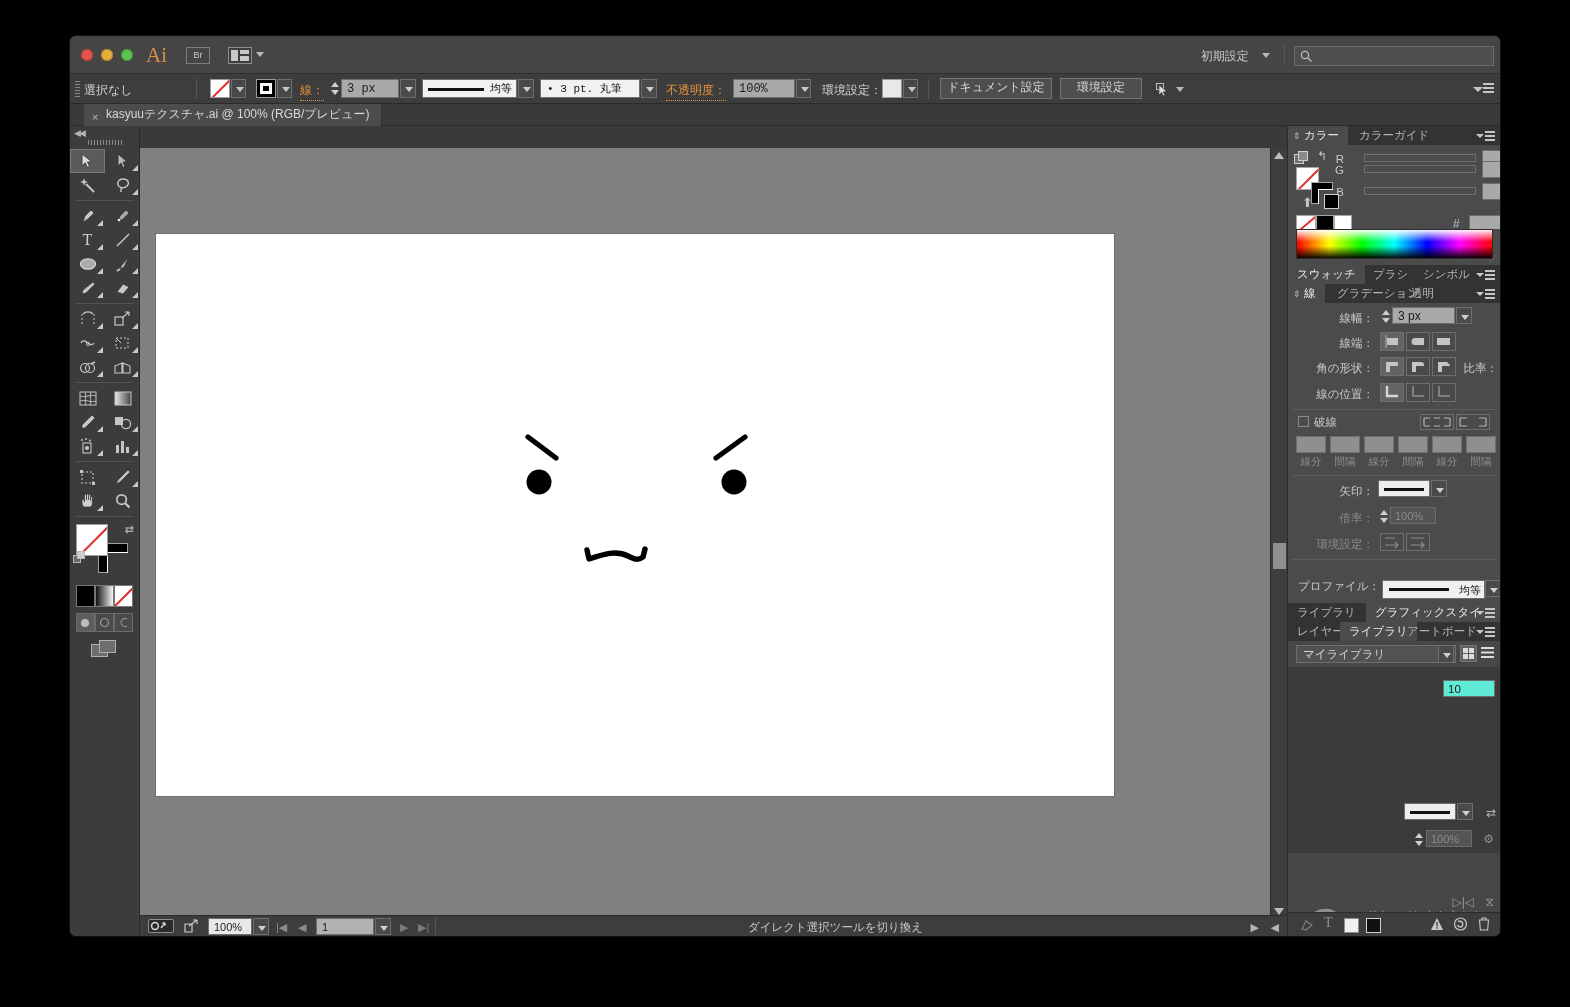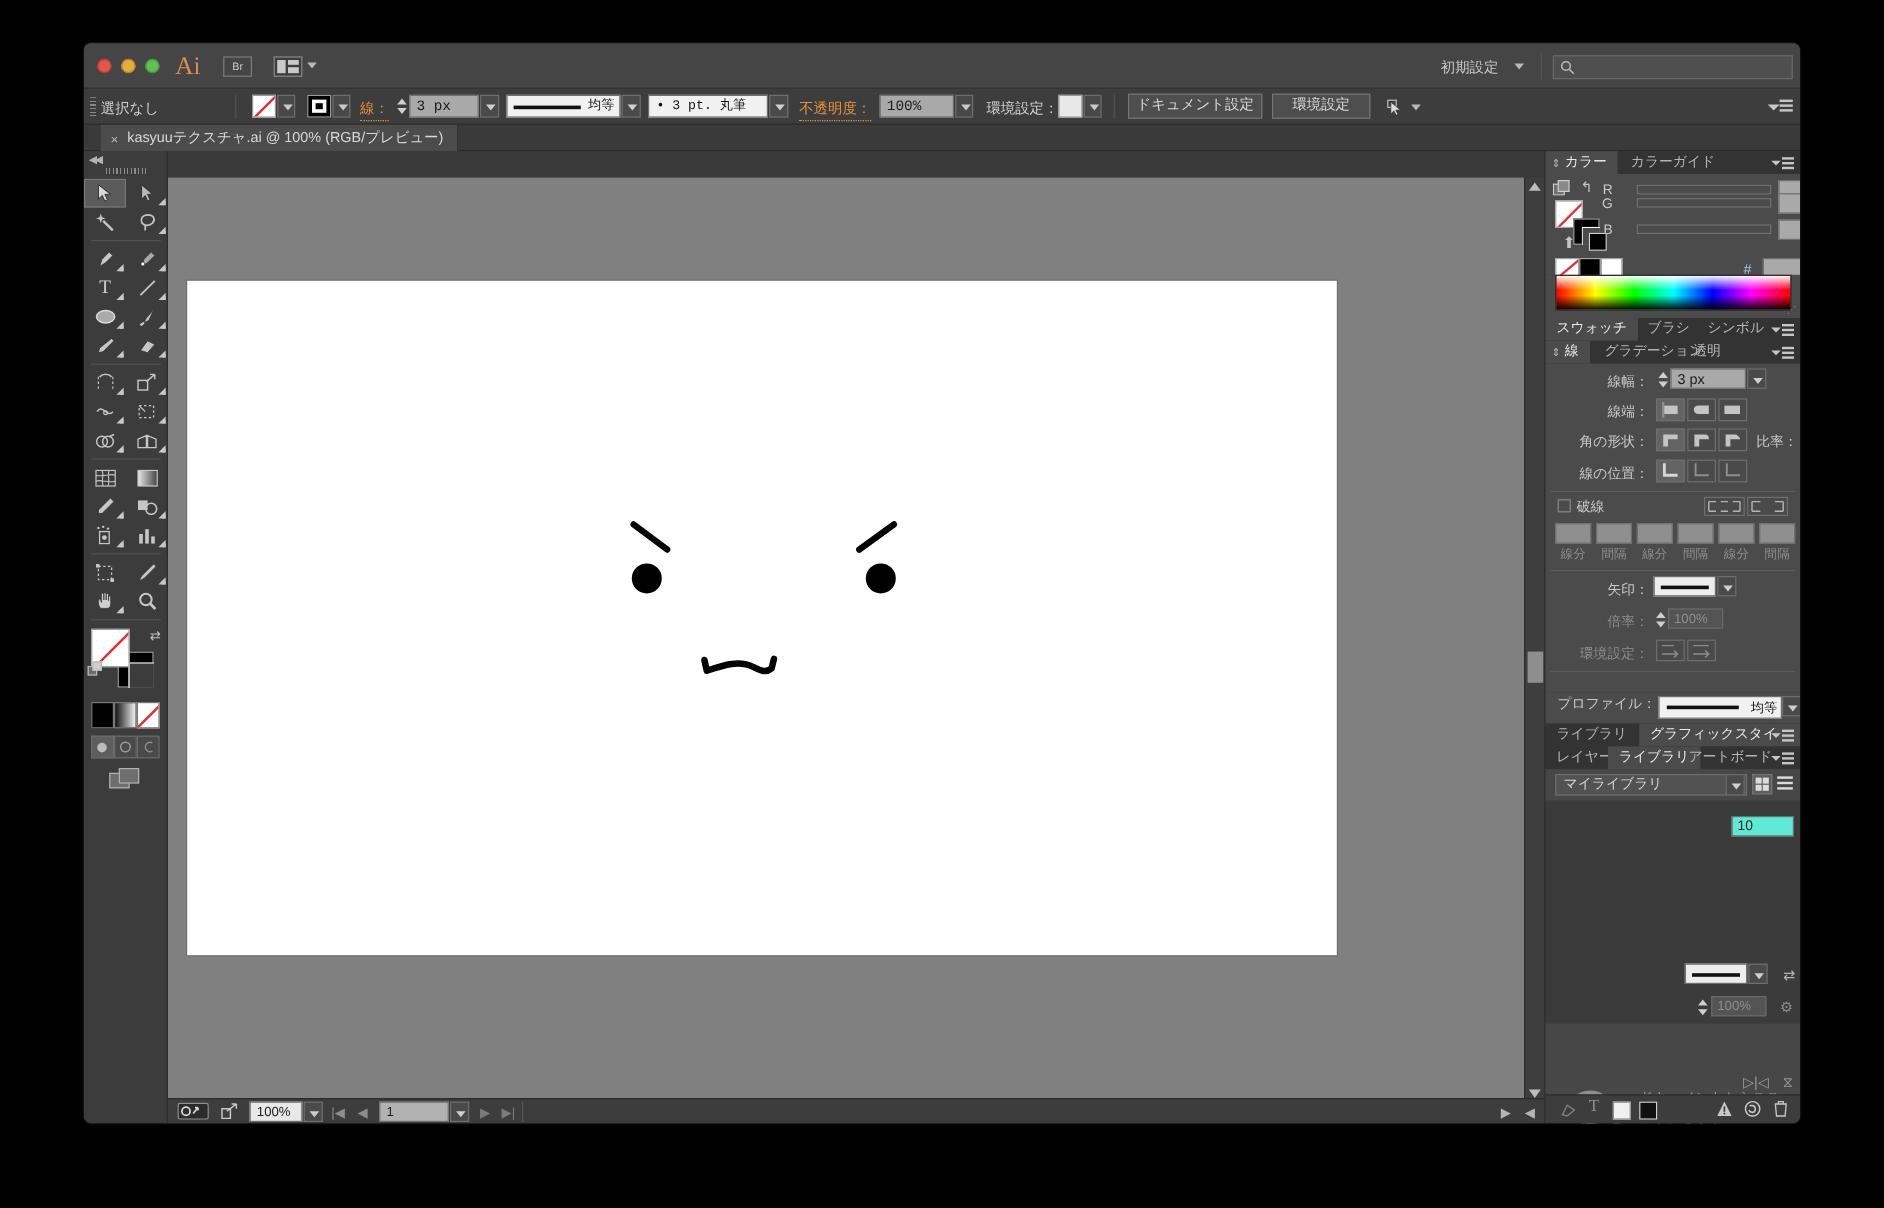--- a/index.html
+++ b/index.html
@@ -600,20 +600,21 @@
       </div>
       <div class="field" style="left:68px; top:2px; width:44px; height:17px; line-height:16px; background:#e8e8e8; font-size:11px">100%</div>
       <div class="dd-arrow" style="left:113px; top:2px; height:17px"></div>
       <div style="position:absolute;left:136px;top:5px;color:#8c8c8c;font-size:11px">|◀</div>
       <div style="position:absolute;left:158px;top:5px;color:#8c8c8c;font-size:11px">◀</div>
       <div class="field" style="left:176px; top:2px; width:58px; height:17px; line-height:16px; background:#b2b2b2; font-size:11px">1</div>
       <div class="dd-arrow" style="left:235px; top:2px; height:17px"></div>
       <div style="position:absolute;left:260px;top:5px;color:#7b7b7b;font-size:11px">▶</div>
       <div style="position:absolute;left:278px;top:5px;color:#7b7b7b;font-size:11px">▶|</div>
       <div style="position:absolute;left:295px;top:2px;width:1px;height:17px;background:#555"></div>
+      <div style="position:absolute;left:290px;right:46px;top:4px;text-align:center;color:#c9c9c9;font-size:11.5px">ダイレクト選択ツールを切り換え</div>
       <div style="position:absolute;right:28px;top:5px;color:#b4b4b4;font-size:11px">▶</div>
       <div style="position:absolute;right:8px;top:5px;color:#b4b4b4;font-size:11px">◀</div>
     </div>
 
     <div class="rightdock">
 
       <div class="pnl-tabs">
         <div class="ptab on" style="left:0; padding-left:16px">
           <span style="position:absolute;left:5px;top:1px;color:#bdbdbd;font-size:9px">⇕</span>
           <span>カラー</span>

